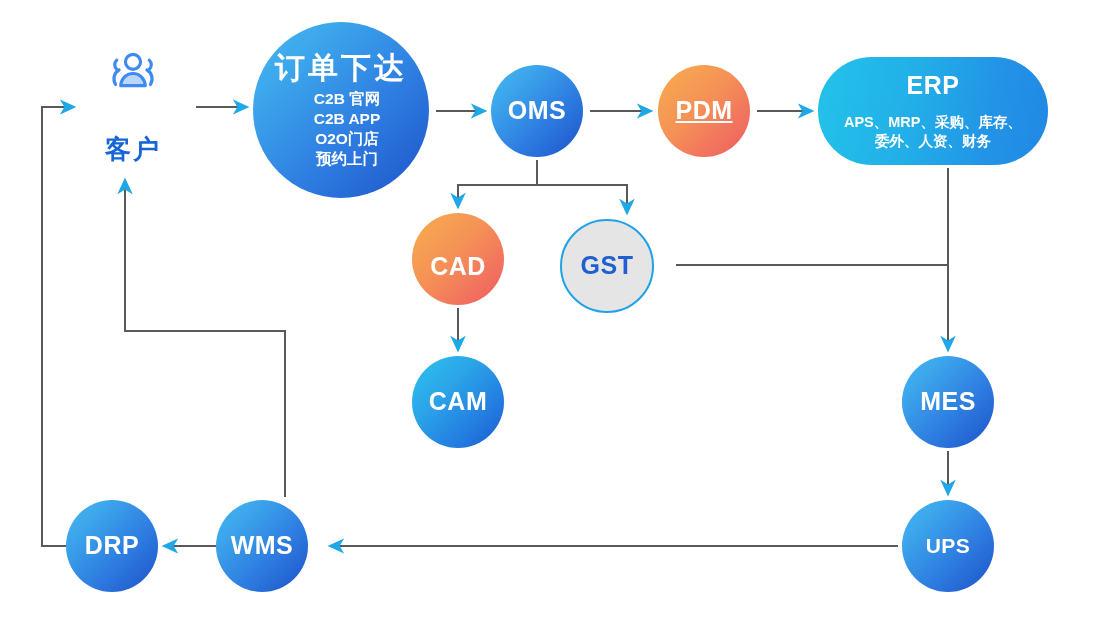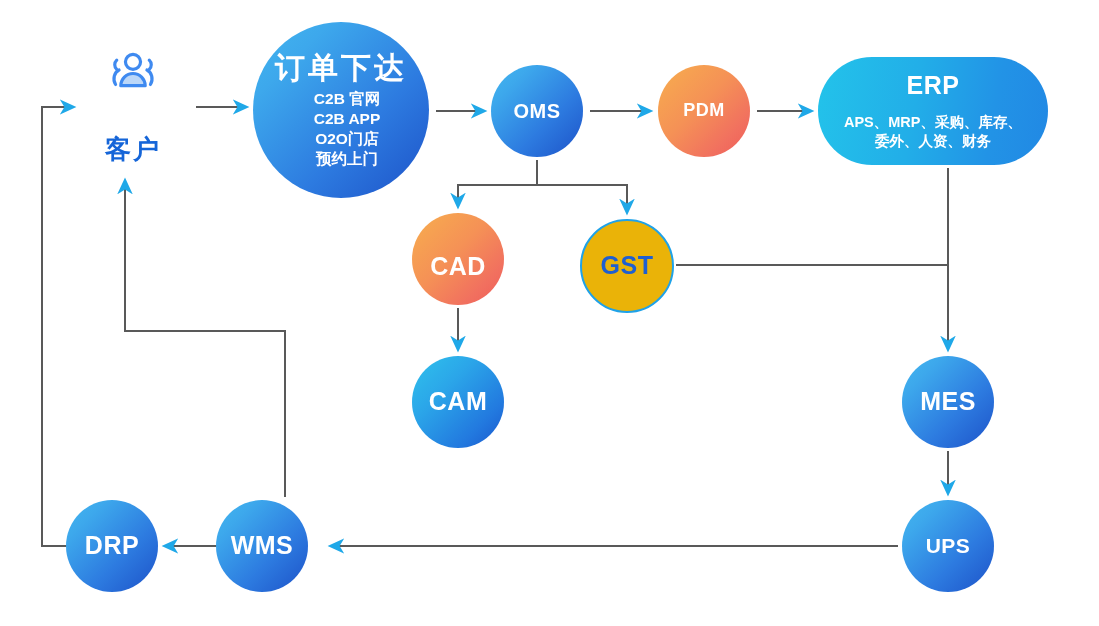--- a/index.html
+++ b/index.html
@@ -22,34 +22,34 @@
 
   .node-label{font-weight:700;letter-spacing:.5px;line-height:1.1;}
   .node-sub{font-weight:700;line-height:1.28;}
 
   
   #node-order{left:253px;top:22px;width:176px;height:176px;}
   #node-order .node-label{font-size:30px;margin-bottom:5px;letter-spacing:3px;}
   #node-order .node-sub{font-size:15.5px;margin-left:12px;}
 
   #node-oms{left:491px;top:65px;width:92px;height:92px;}
-  #node-oms .node-label{font-size:20px;}
+  #node-oms .node-label{font-size:25px;}
 
   #node-pdm{left:658px;top:65px;width:92px;height:92px;}
-  #node-pdm .node-label{font-size:18px;}
+  #node-pdm .node-label{font-size:25px;text-decoration:underline;}
 
   #node-erp{left:818px;top:57px;width:230px;height:108px;border-radius:54px;}
   #node-erp .node-label{font-size:25px;margin-bottom:14px;}
   #node-erp .node-sub{font-size:14.5px;}
 
   #node-cad{left:412px;top:213px;width:92px;height:92px;}
   #node-cad .node-label{font-size:25px;margin-top:15px;}
 
-  #node-gst{left:580px;top:219px;width:94px;height:94px;
-    background:#eab308;border:2.6px solid #1FA2E8;box-sizing:border-box;}
+  #node-gst{left:560px;top:219px;width:94px;height:94px;
+    background:#e5e5e5;border:2.6px solid #1FA2E8;box-sizing:border-box;}
   #node-gst .node-label{font-size:25px;color:#1F5FD0;}
 
   #node-cam{left:412px;top:356px;width:92px;height:92px;}
   #node-cam .node-label{font-size:25px;}
 
   #node-mes{left:902px;top:356px;width:92px;height:92px;}
   #node-mes .node-label{font-size:25px;}
 
   #node-ups{left:902px;top:500px;width:92px;height:92px;}
   #node-ups .node-label{font-size:21px;}

